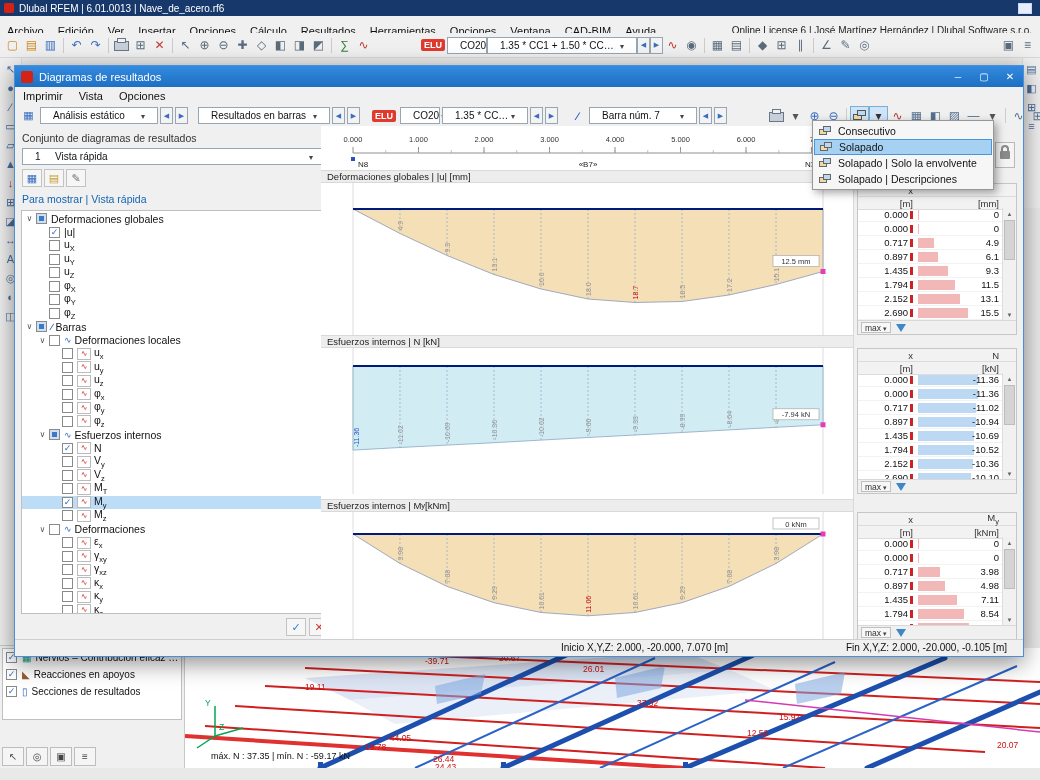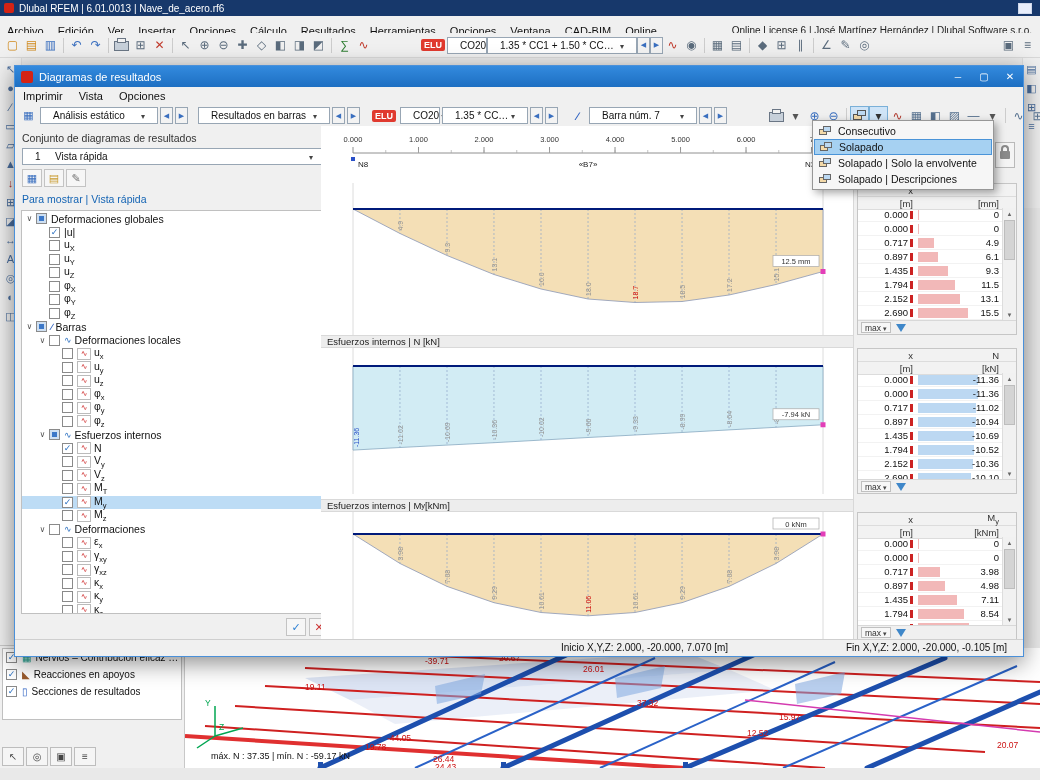--- a/index.html
+++ b/index.html
@@ -192,21 +192,21 @@
         <span class="menu-item">Edición</span>
         <span class="menu-item">Ver</span>
         <span class="menu-item">Insertar</span>
         <span class="menu-item">Opciones</span>
         <span class="menu-item">Cálculo</span>
         <span class="menu-item">Resultados</span>
         <span class="menu-item">Herramientas</span>
         <span class="menu-item">Opciones</span>
         <span class="menu-item">Ventana</span>
         <span class="menu-item">CAD-BIM</span>
-        <span class="menu-item">Online</span>
+        <span class="menu-item">Ayuda</span>
       </span>
     <span class="license">Online License 6 | José Martínez Hernández | Dlubal Software s.r.o.</span>
   </div>
 
   <div class="toolbar-main abs">
     <span class="irow">
         <span class="tbtn" style="color: rgb(208, 138, 30);">▢</span>
         <span class="tbtn" style="color: rgb(208, 138, 30);">▤</span>
         <span class="tbtn" style="color: rgb(58, 111, 191);">▥</span>
         <span class="sep"></span>
@@ -712,20 +712,23 @@
             <text x="425.0313588850174" y="16" fill="#333" font-size="7.5px" text-anchor="middle">6.000</text>
             <line x1="502" y1="21" x2="502" y2="27" stroke="#909090" stroke-width="1"></line>
             <text x="496" y="16" fill="#333" font-size="7.5px" text-anchor="middle">7.17</text>
             <rect x="30" y="31" width="4" height="4" fill="#2a50c8"></rect>
             <rect x="500" y="31" width="4" height="4" fill="#2a50c8"></rect>
             <text x="37" y="41" fill="#222" font-size="8px">N8</text>
             <text x="267" y="41" fill="#222" font-size="8px" text-anchor="middle">«B7»</text>
             <text x="484" y="41" fill="#222" font-size="8px">N3</text>
             <rect x="499" y="18" width="6" height="6" fill="#e33eb8"></rect>
           </svg></div>
+    <div class="chdr" style="top: 44px;">
+          <span>Deformaciones globales | |u| [mm]</span>
+        </div>
         <svg width="532" height="152" style="position: absolute; left: 0px; top: 57px;">
           <line x1="32" y1="0" x2="32" y2="152" stroke="#dcdcdc" stroke-width="1"></line>
           <line x1="502" y1="0" x2="502" y2="152" stroke="#dcdcdc" stroke-width="1"></line>
           <path d="M 32 26 L 32.0 26.0 L 79.0 50.5 L 126.0 72.5 L 173.0 91.5 L 220.0 106.0 L 267.0 116.0 L 314.0 119.5 L 361.0 118.5 L 408.0 112.0 L 455.0 101.5 L 502.0 88.5 L 502 26 Z" fill="#f4dfb6" stroke="#8a97b5" stroke-width="0.8"></path>
           <line x1="78.96724738675958" y1="26" x2="78.96724738675958" y2="50.5" stroke="#8fa8c8" stroke-width="0.7" stroke-dasharray="2,2"></line>
           <text fill="#909090" font-size="7px" transform="translate(81.5,47.5) rotate(-90)">4.9</text>
           <line x1="126" y1="26" x2="126" y2="72.5" stroke="#8fa8c8" stroke-width="0.7" stroke-dasharray="2,2"></line>
           <text fill="#909090" font-size="7px" transform="translate(128.5,69.5) rotate(-90)">9.3</text>
           <line x1="172.9672473867596" y1="26" x2="172.9672473867596" y2="91.5" stroke="#8fa8c8" stroke-width="0.7" stroke-dasharray="2,2"></line>
           <text fill="#909090" font-size="7px" transform="translate(175.5,88.5) rotate(-90)">13.1</text>

